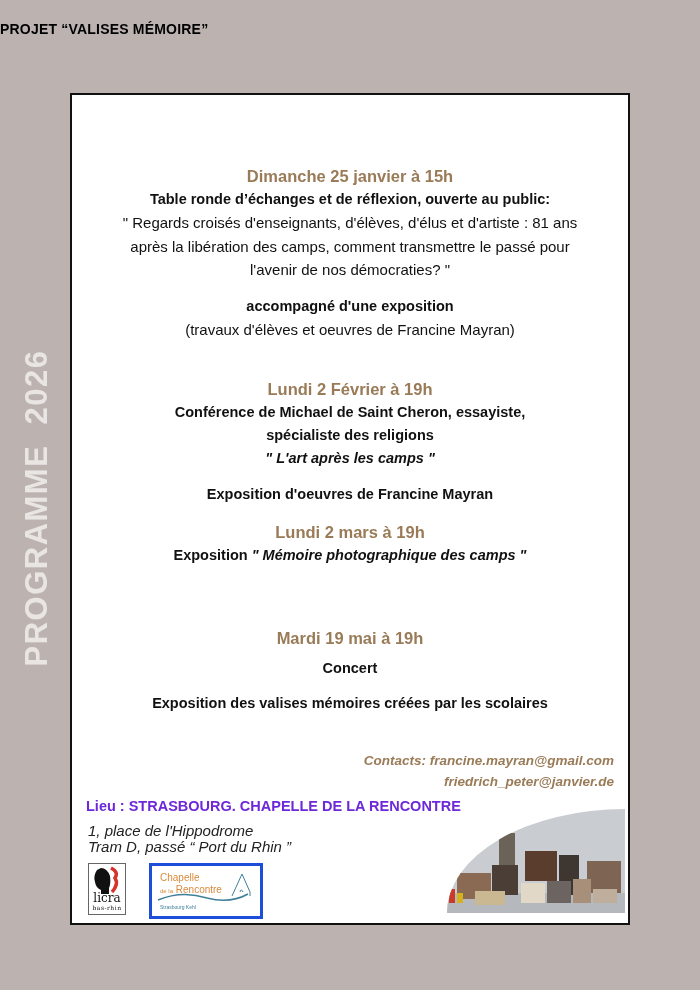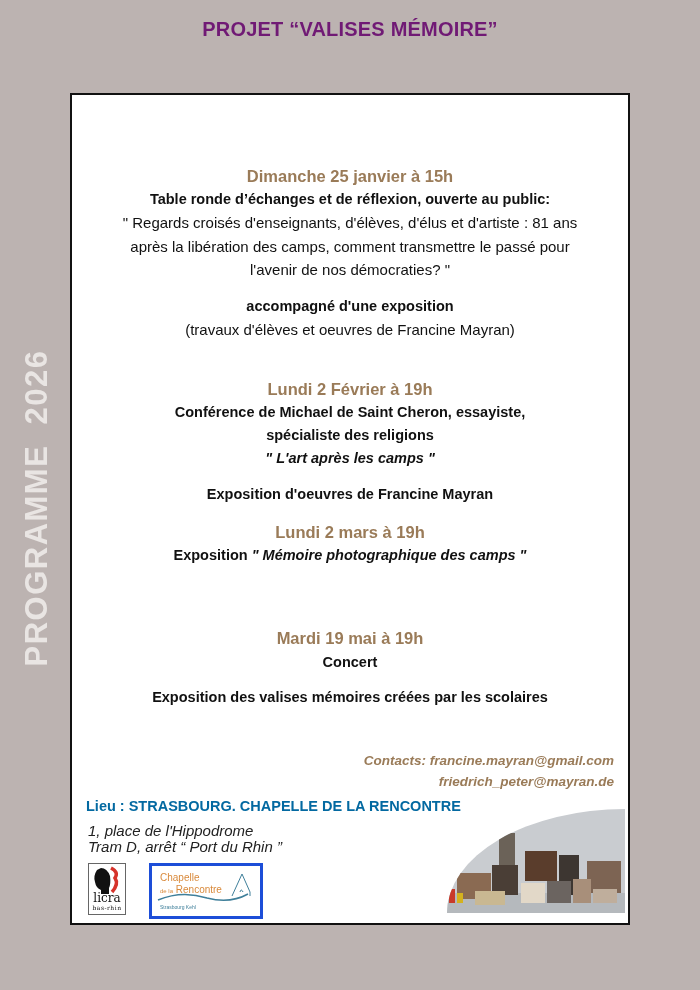--- a/index.html
+++ b/index.html
@@ -5,22 +5,22 @@
     html, body { margin: 0; padding: 0; }
     body {
       width: 700px; height: 990px;
       background: #bcb3b1;
       position: relative;
       overflow: hidden;
       font-family: "Liberation Sans", "DejaVu Sans", sans-serif;
     }
     .title {
       position: absolute; left: 0; top: 14px; width: 700px;
-      text-align: center; color: #701a75;
-      font-weight: bold; font-size: 20px; line-height: 30px;
+      text-align: left; color: #000000;
+      font-weight: bold; font-size: 14px; line-height: 30px;
       letter-spacing: 0.2px;
     }
     .side-label {
       position: absolute;
       left: 37px; top: 508px;
       transform: translate(-50%, -50%) rotate(-90deg);
       white-space: nowrap;
       color: #e9e5e3;
       font-weight: bold; font-size: 31px;
       letter-spacing: 1.5px;
@@ -36,21 +36,21 @@
     .bold { font-weight: bold; font-size: 14.5px; line-height: 23px; }
     .reg { font-size: 15px; line-height: 23.5px; }
     .ital { font-style: italic; }
     .contacts {
       position: absolute; right: 14px; top: 655px;
       text-align: right; color: #9a7b58;
       font-style: italic; font-weight: bold; font-size: 13.5px; line-height: 21px;
     }
     .lieu {
       position: absolute; left: 14px; top: 703px;
-      font-weight: bold; font-size: 14.5px; color: #0369a1;
+      font-weight: bold; font-size: 14.5px; color: #6d28d9;
     }
     .addr {
       position: absolute; left: 16px; top: 728px;
       font-style: italic; font-size: 15px; line-height: 16px; color: #222;
     }
     .logo-licra {
       position: absolute; left: 16px; top: 768px;
       width: 36px; height: 50px; border: 1px solid #666; background: #fff;
     }
     .logo-chapelle {
@@ -96,34 +96,34 @@
     <div class="bold">Exposition d'oeuvres de Francine Mayran</div>
   </div>
 
   <div class="event" style="top:426px;">
     <div class="date">Lundi 2 mars à 19h</div>
     <div class="bold" style="margin-top:1px;"><span style="white-space:pre;">Exposition </span><span class="ital">" Mémoire photographique des camps "</span></div>
   </div>
 
   <div class="event" style="top:532px;">
     <div class="date">Mardi 19 mai à 19h</div>
-    <div class="bold" style="margin-top:2px;text-align:center;">Concert</div>
+    <div class="bold" style="margin-top:8px;text-align:center;">Concert</div>
     <div style="height:12px"></div>
     <div class="bold">Exposition des valises mémoires créées par les scolaires</div>
   </div>
 
   <div class="contacts">
     <div>Contacts: francine.mayran@gmail.com</div>
-    <div>friedrich_peter@mayran.de</div>
+    <div>friedrich_peter@janvier.de</div>
   </div>
 
   <div class="lieu">Lieu : STRASBOURG. CHAPELLE DE LA RENCONTRE</div>
   <div class="addr">
     <div>1, place de l'Hippodrome</div>
-    <div>Tram D, arrêt “ Port du Rhin ”</div>
+    <div>Tram D, passé “ Port du Rhin ”</div>
   </div>
 
   <div class="logo-licra">
     <svg width="36" height="50" viewBox="0 0 36 50">
       <path d="M8 6 Q4 12 6 18 Q7 24 12 26 L12 30 L20 30 L20 24 Q22 20 21 12 Q18 4 12 4 Z" fill="#111"></path>
       <path d="M22 4 Q30 8 26 14 Q30 20 23 28" stroke="#d6332b" stroke-width="3.5" fill="none"></path>
     </svg>
     <div style="position:absolute;left:0;top:28px;width:36px;text-align:center;font-family:'DejaVu Serif',serif;font-size:12px;line-height:13px;color:#111;">licra</div>
     <div style="position:absolute;left:0;top:40px;width:36px;text-align:center;font-family:'DejaVu Serif',serif;font-size:6px;line-height:8px;color:#111;letter-spacing:0.5px;">bas-rhin</div>
   </div>

